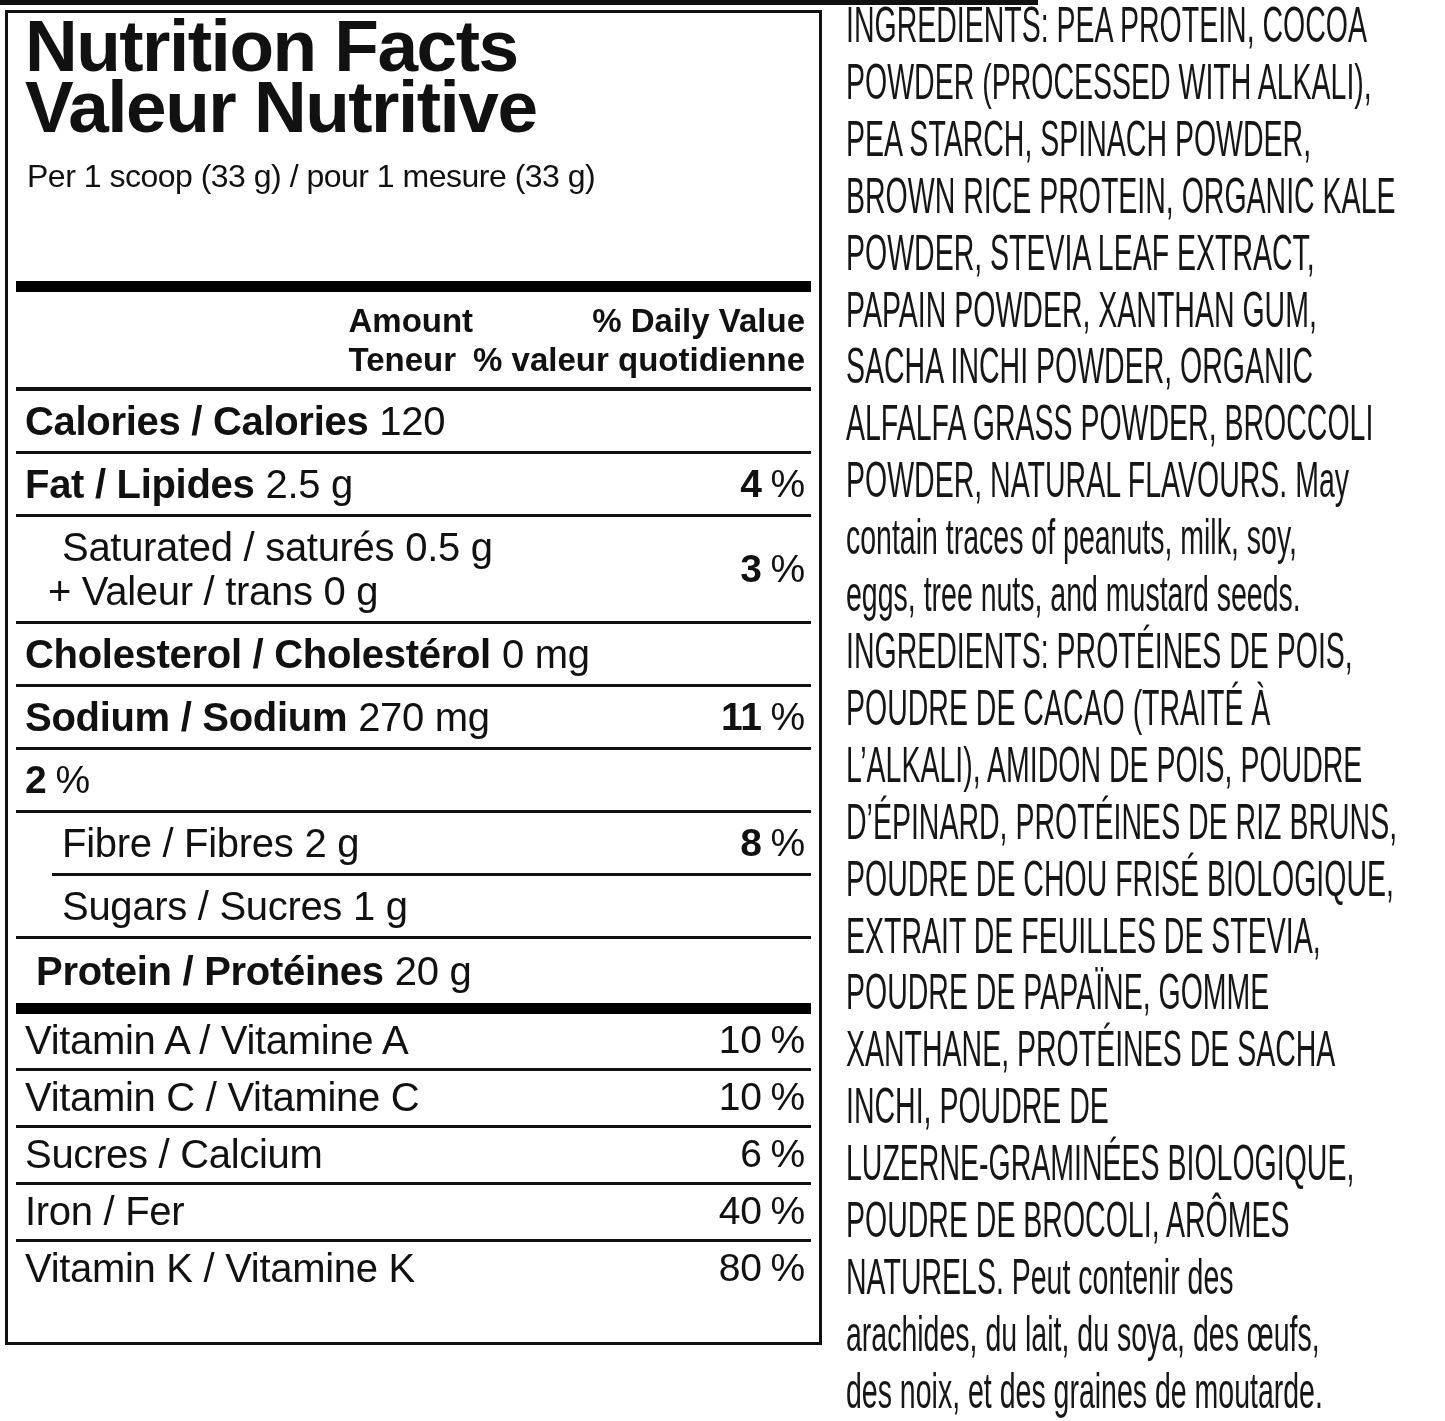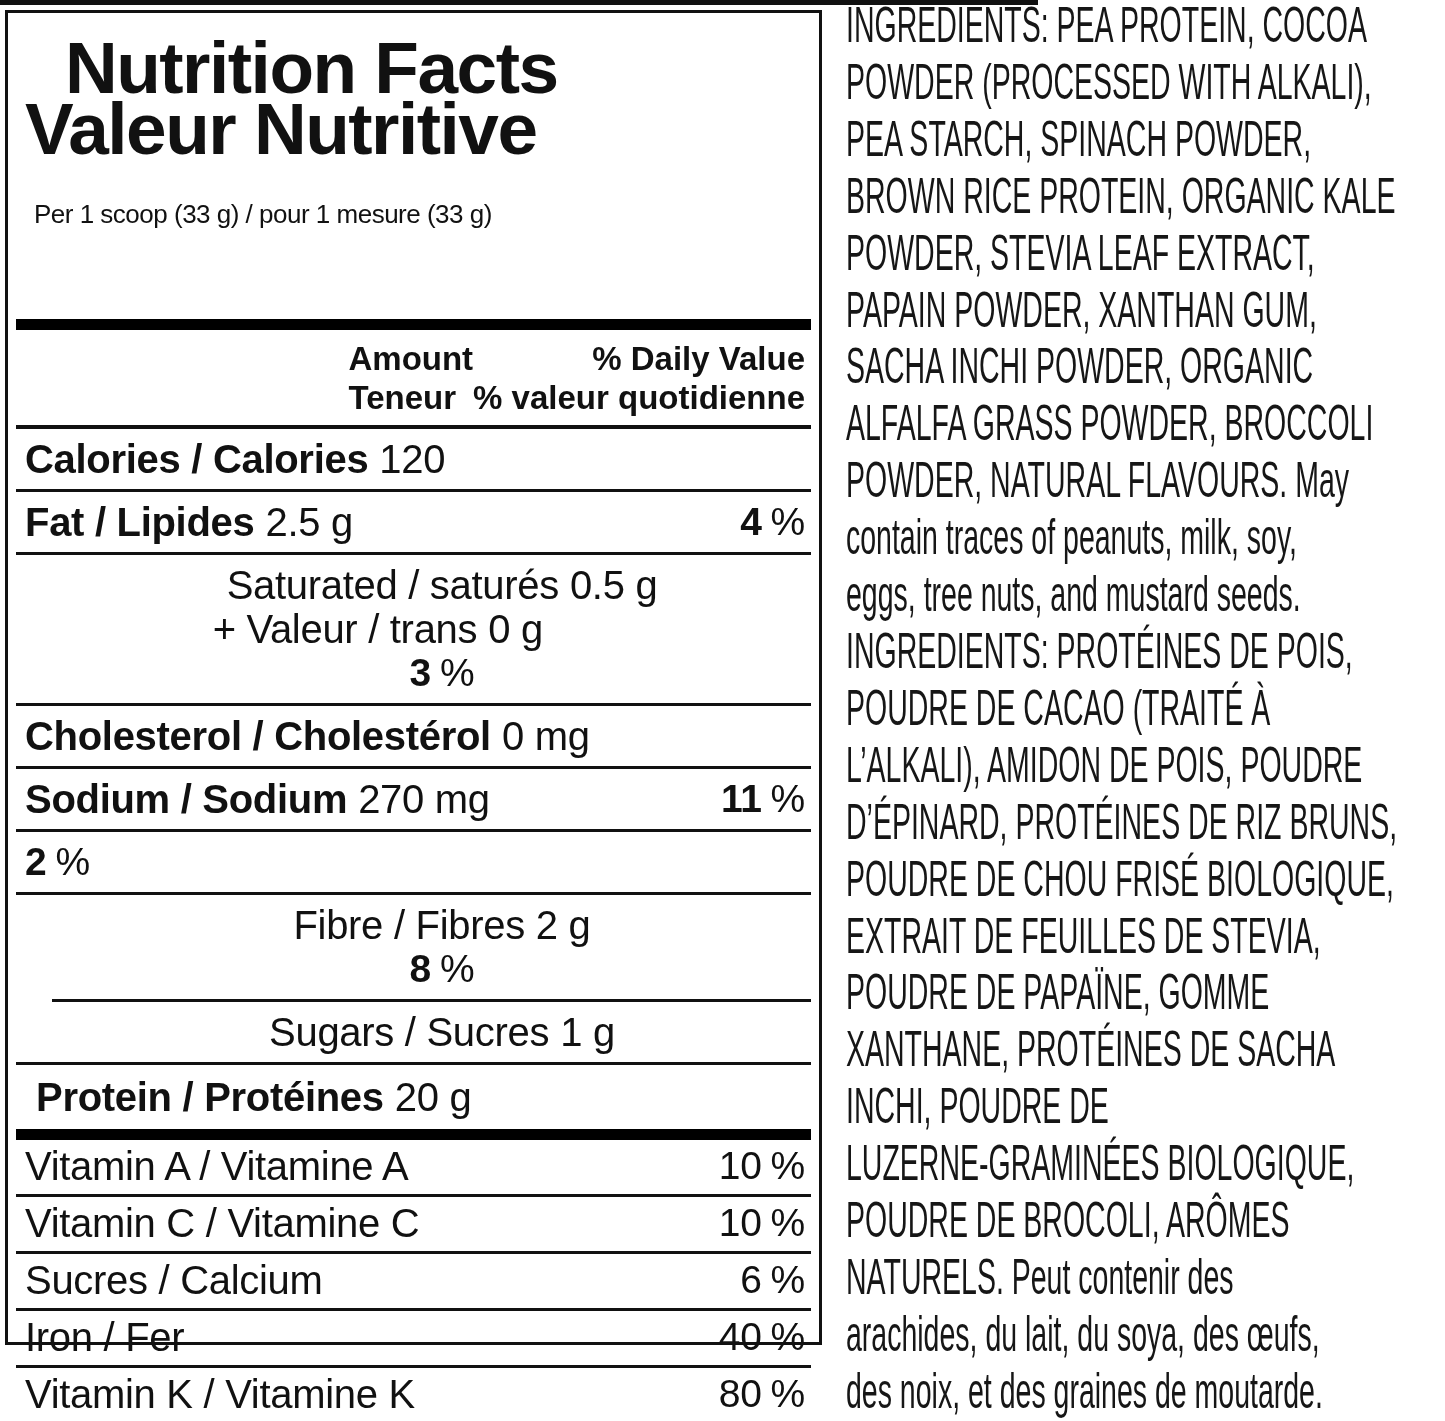--- a/index.html
+++ b/index.html
@@ -27,27 +27,27 @@
     background: #ffffff;
     box-sizing: content-box;
   }
   .nf-title {
     font-weight: bold;
     font-size: 73px;
     line-height: 61px;
     letter-spacing: -1.5px;
     padding-left: 17px;
   }
-  .nf-title.first { padding-top: 24px; margin-left: 40px; }
+  .nf-title.first { padding-top: 2px; }
   .nf-serving {
-    font-size: 26px;
+    font-size: 32px;
     line-height: 46px;
     letter-spacing: -0.5px;
-    padding-left: 26px;
-    margin-top: 32px;
+    padding-left: 19px;
+    margin-top: 16px;
   }
   .bar-thick {
     height: 11px;
     background: #000000;
     margin: 0 8px;
   }
   .bar-thick.after-serving { margin-top: 82px; }
   .colhead {
     display: flex;
     justify-content: flex-end;
@@ -72,21 +72,21 @@
     justify-content: space-between;
     align-items: center;
     padding: 8px 14px 8px 17px;
     font-size: 40px;
     line-height: 44px;
     letter-spacing: -0.3px;
     border-radius: 9px;
   }
   .row .nm .b, .b { font-weight: bold; }
   .row .nm span + span { margin-left: 11px; }
-  .row.subrow { padding-left: 71px; flex-direction: column; }
+  .row.subrow { padding-left: 54px; }
   .row.subrow .transline { margin-left: -14px; }
   .row.protein { padding-top: 10px; padding-bottom: 10px; padding-left: 28px; }
   .pct {
     white-space: nowrap;
     font-size: 39px;
   }
   .pct .num { font-weight: bold; }
   .pct .sign { font-weight: normal; margin-left: 9px; }
   .row.vit { padding-top: 4px; padding-bottom: 6px; }
   .row.vit .pct .num { font-weight: normal; }

